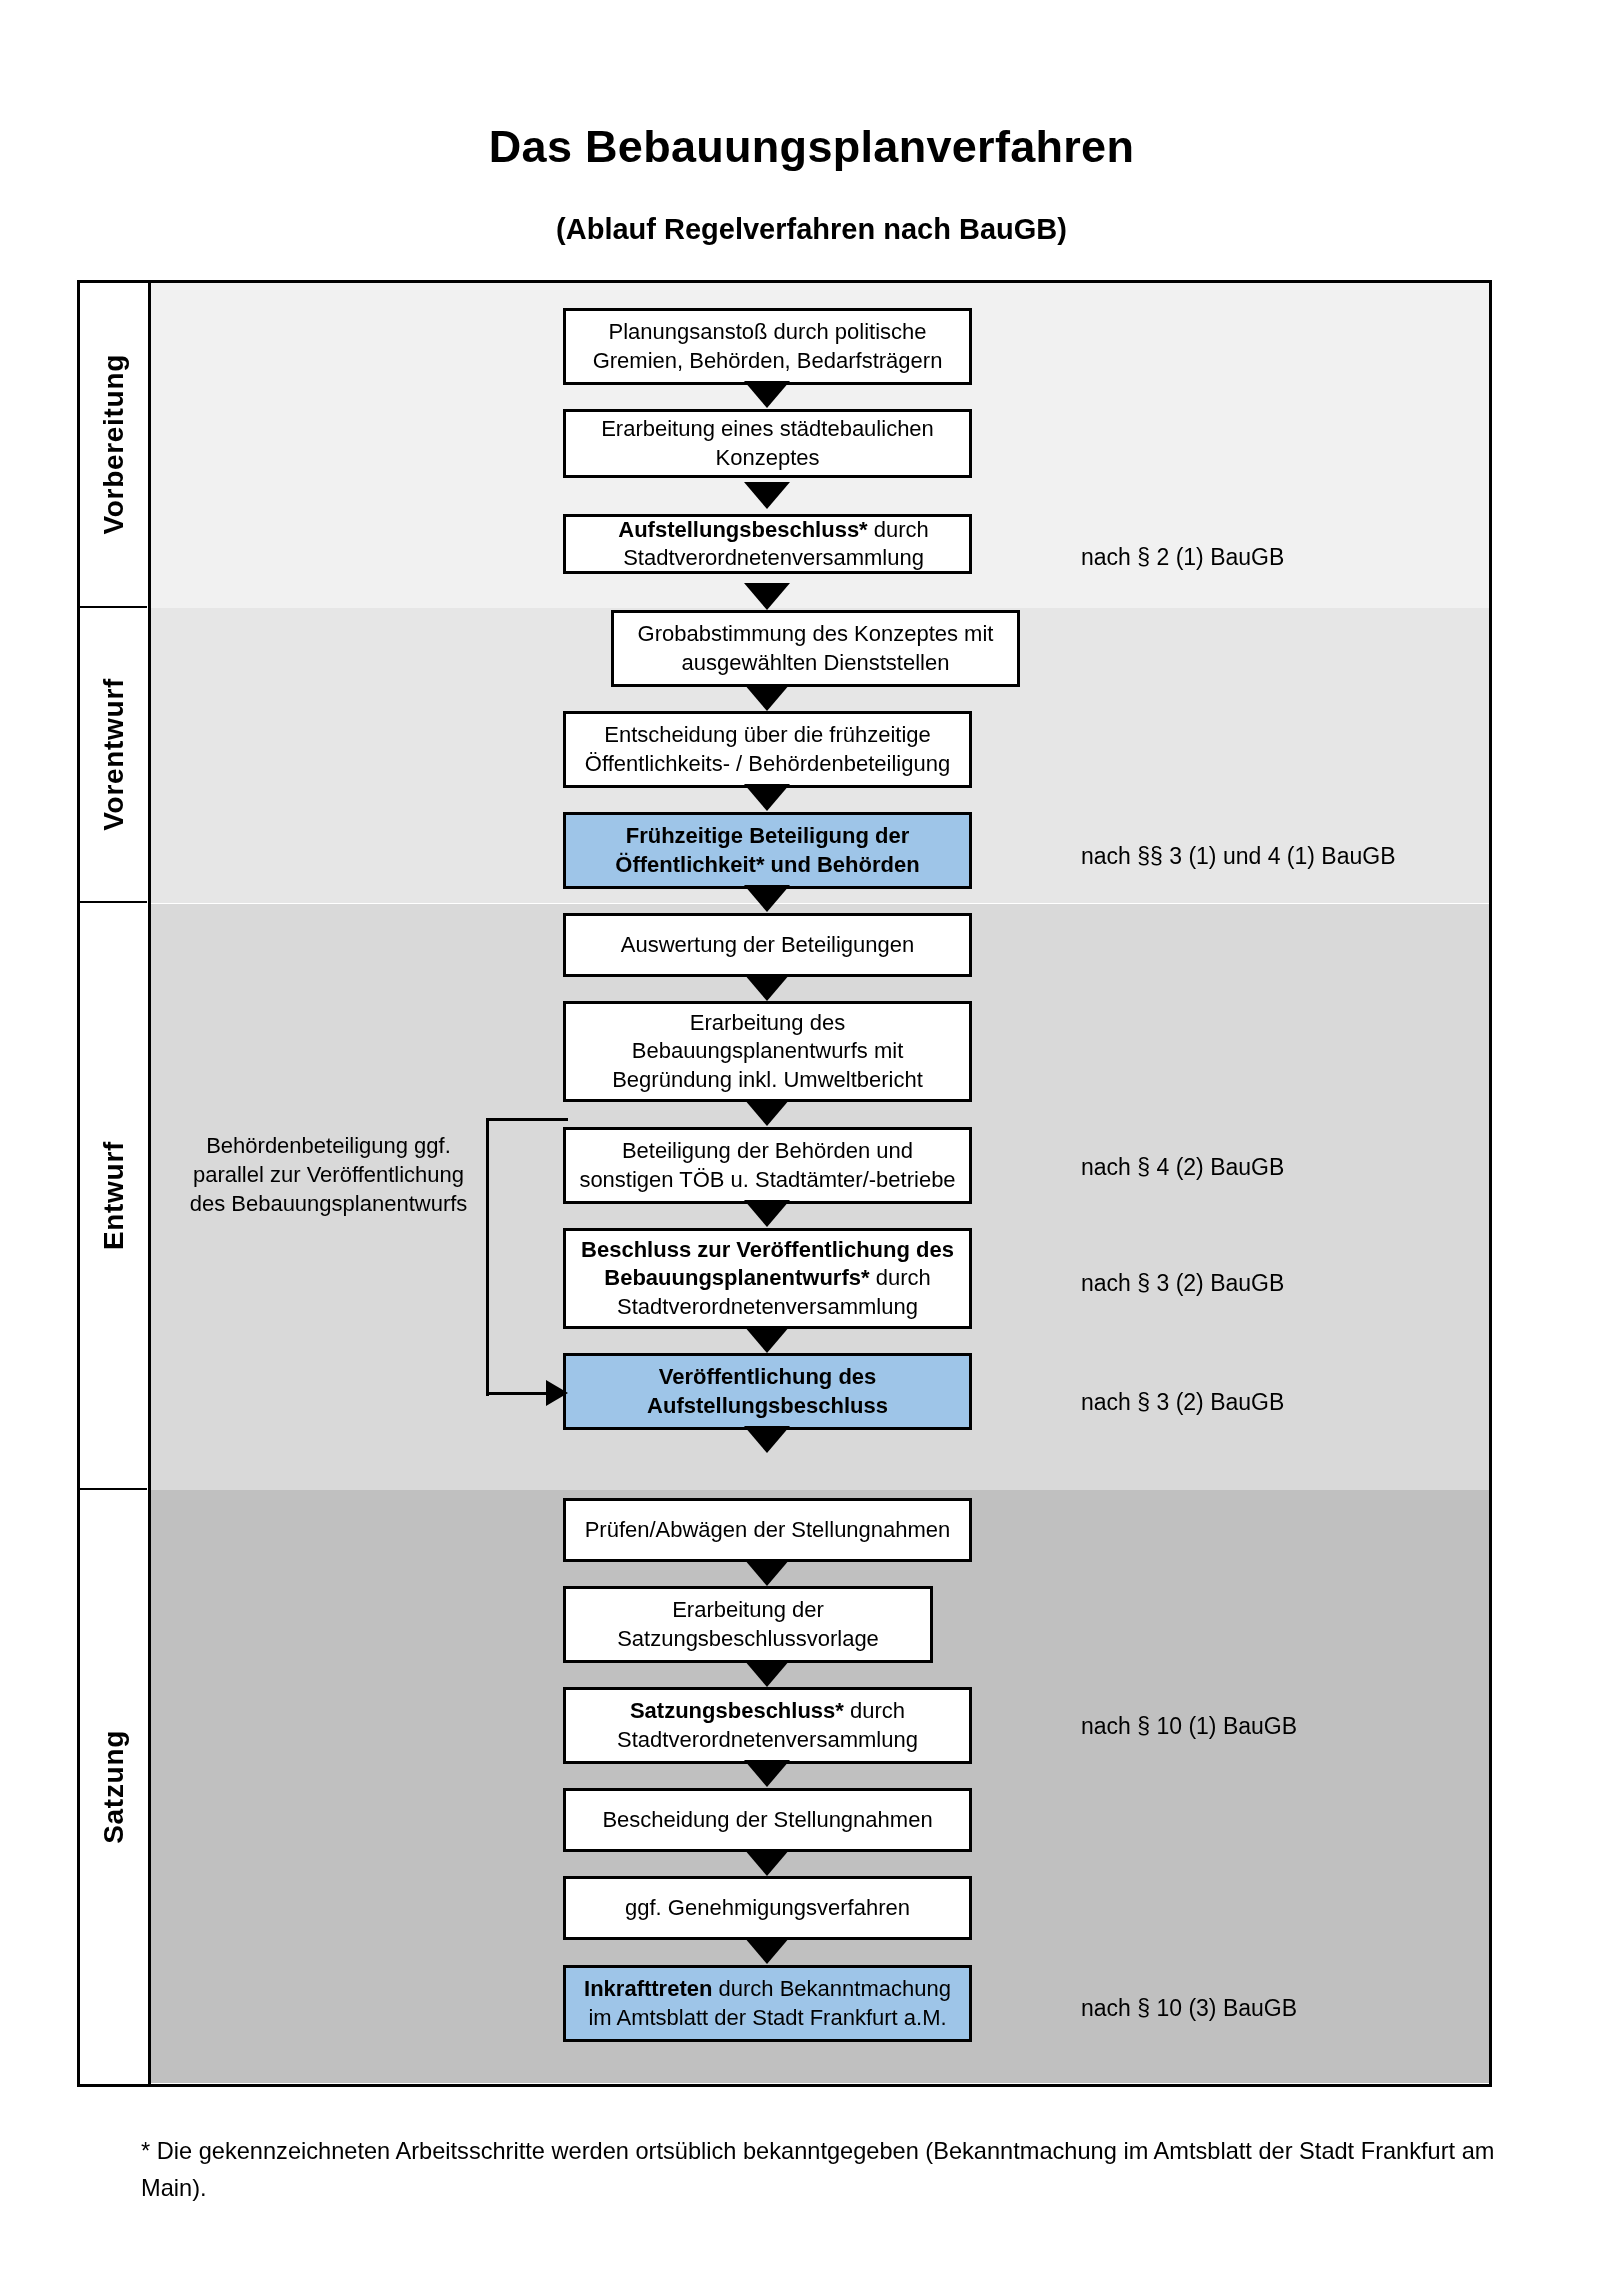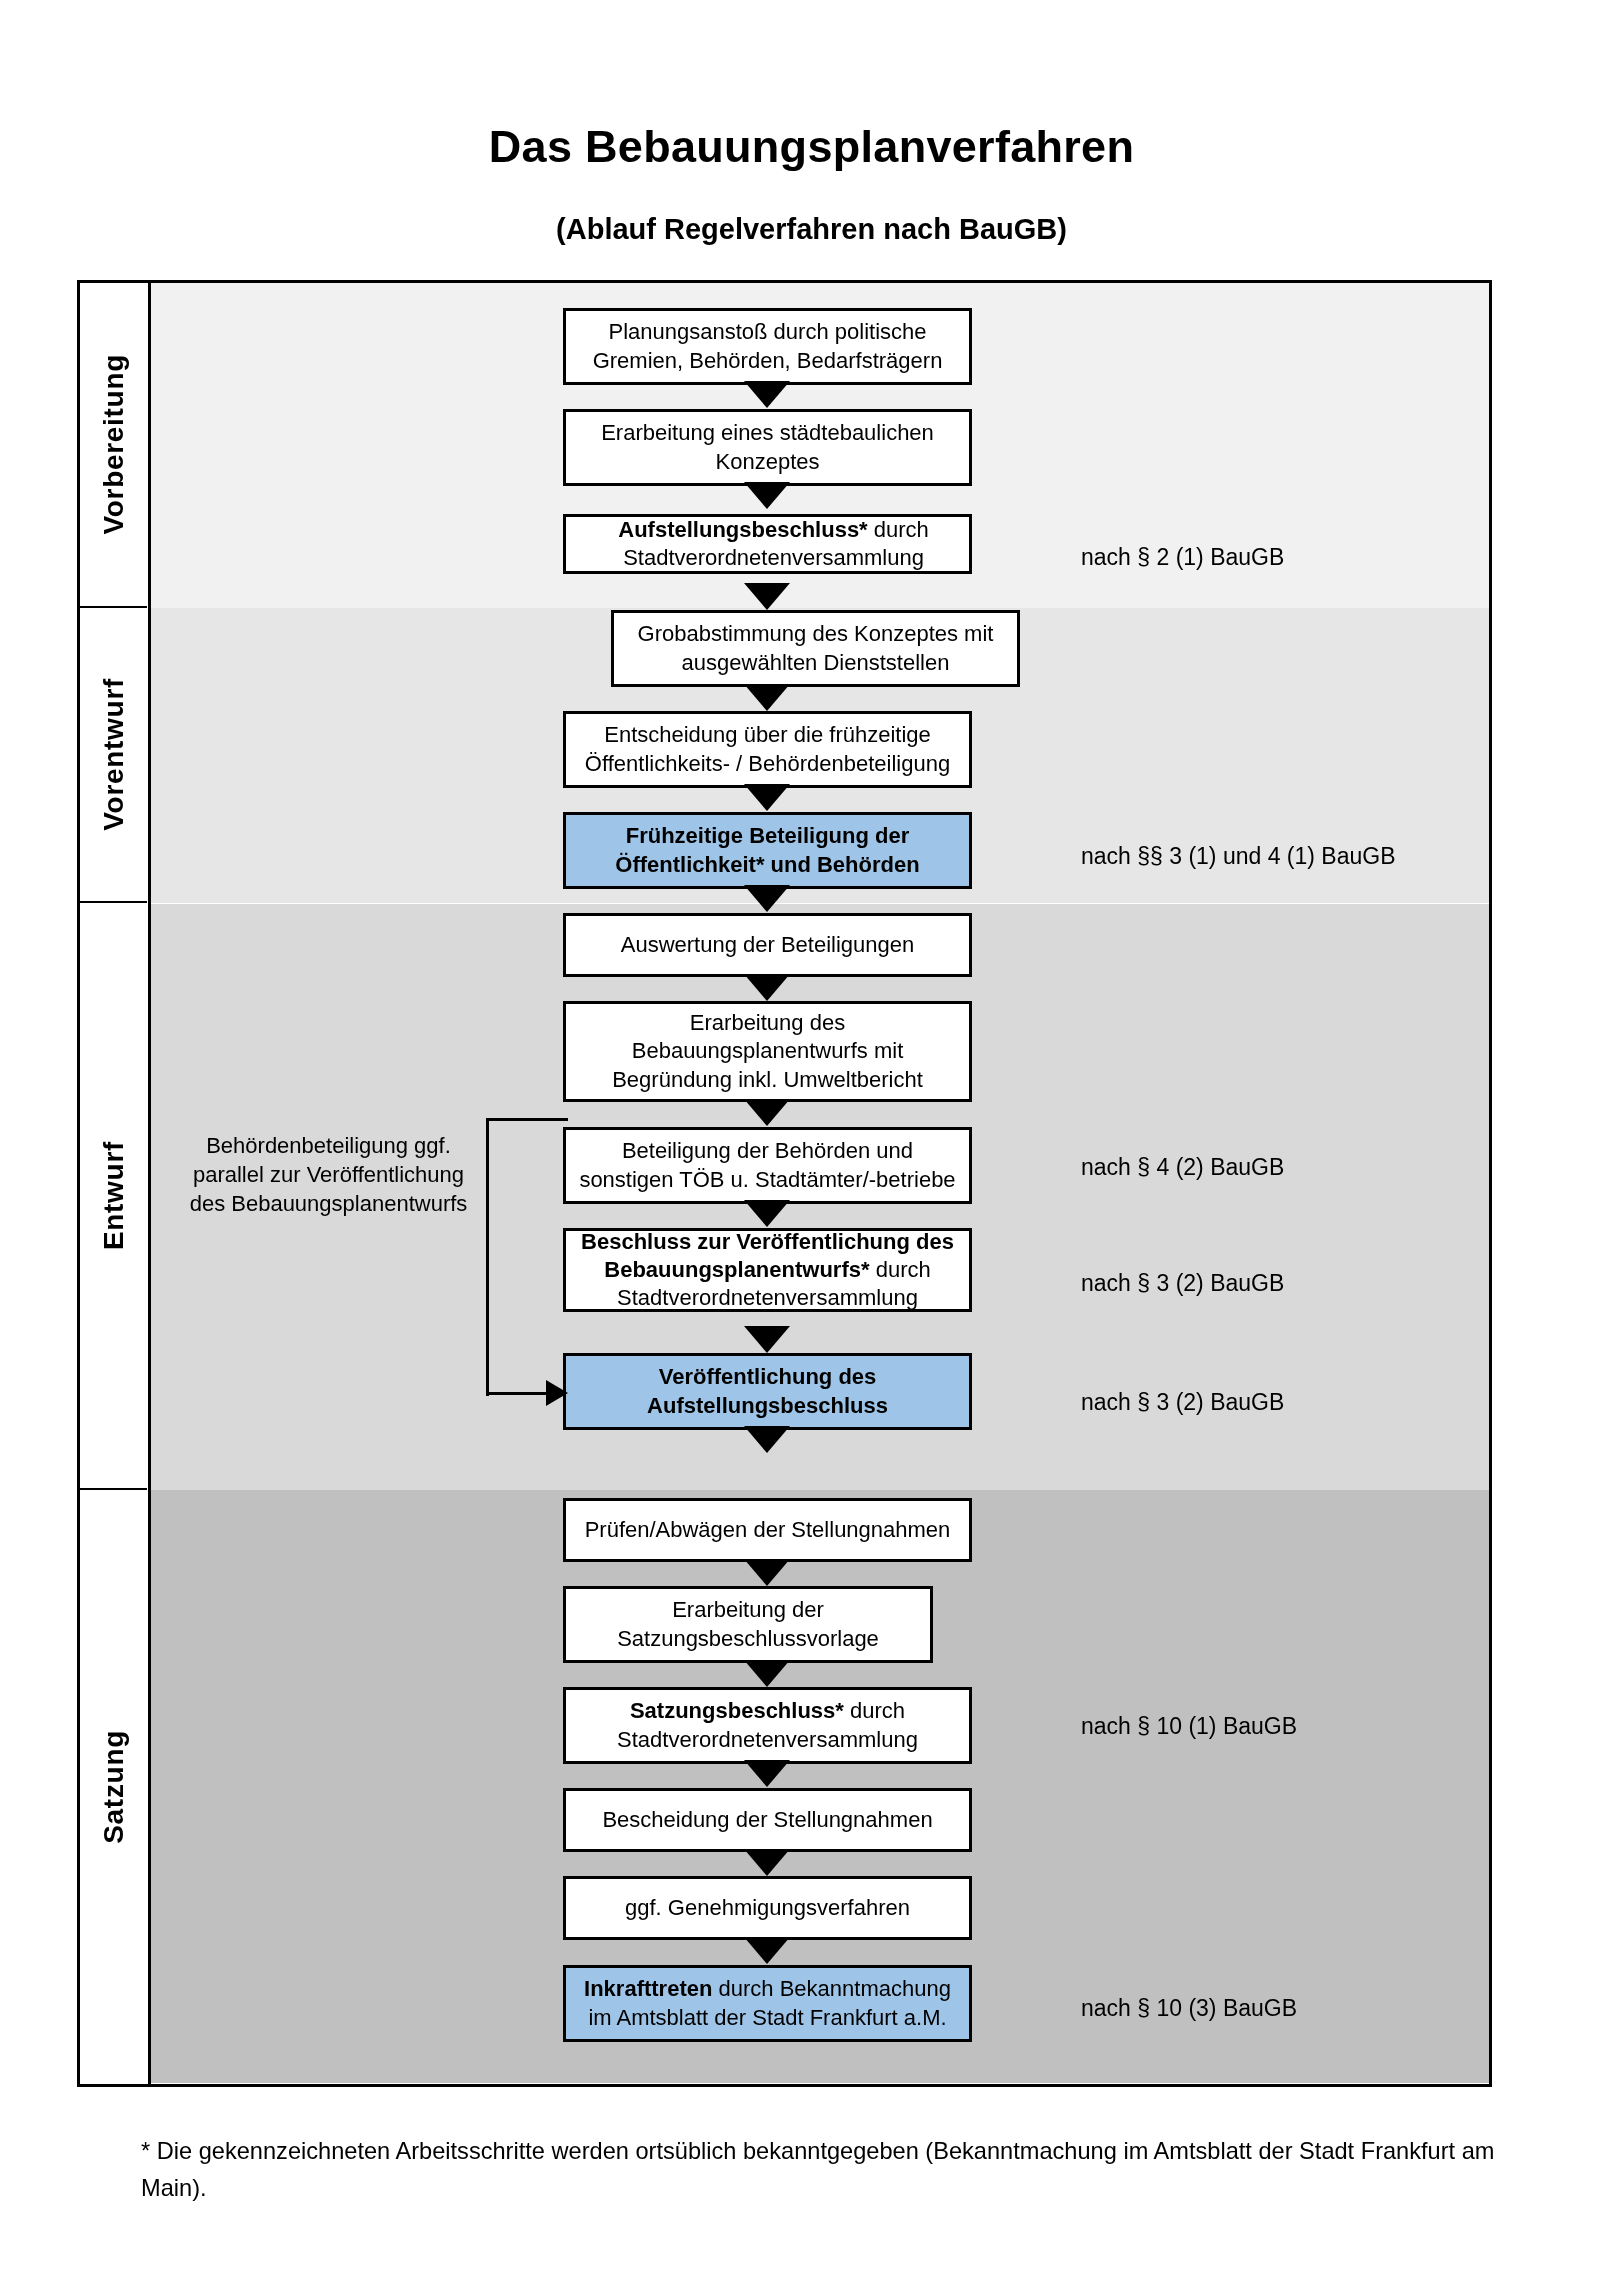--- a/index.html
+++ b/index.html
@@ -116,21 +116,21 @@
     <div class="phase-cell last" style="top:1207px;height:593px;">
       <span>Satzung</span>
     </div>
   </div>
 
   <div class="node" style="left:483px;top:25px;width:409px;height:77px;">
     <span>Planungsanstoß durch politische Gremien, Behörden, Bedarfsträgern</span>
   </div>
   <div class="arrow" style="left:664px;top:98px;"></div>
 
-  <div class="node" style="left:483px;top:126px;width:409px;height:77px;">
+  <div class="node" style="left:483px;top:126px;width:409px;height:69px;">
     <span>Erarbeitung eines städtebaulichen Konzeptes</span>
   </div>
   <div class="arrow" style="left:664px;top:199px;"></div>
 
   <div class="node" style="left:483px;top:231px;width:409px;height:60px;padding-left:20px;">
     <span>
       <b>Aufstellungsbeschluss*</b> durch<br>Stadtverordnetenversammlung
     </span>
   </div>
   <div class="arrow" style="left:664px;top:300px;"></div>
@@ -158,21 +158,21 @@
   <div class="node" style="left:483px;top:718px;width:409px;height:101px;">
     <span>Erarbeitung des Bebauungsplanentwurfs mit Begründung inkl. Umweltbericht</span>
   </div>
   <div class="arrow" style="left:664px;top:816px;"></div>
 
   <div class="node" style="left:483px;top:844px;width:409px;height:77px;">
     <span>Beteiligung der Behörden und sonstigen TÖB u. Stadtämter/-betriebe</span>
   </div>
   <div class="arrow" style="left:664px;top:917px;"></div>
 
-  <div class="node" style="left:483px;top:945px;width:409px;height:84px;">
+  <div class="node" style="left:483px;top:945px;width:409px;height:101px;">
     <span>
       <b>Beschluss zur Veröffentlichung des Bebauungsplanentwurfs*</b> durch<br>Stadtverordnetenversammlung
     </span>
   </div>
   <div class="arrow" style="left:664px;top:1043px;"></div>
 
   <div class="node blue" style="left:483px;top:1070px;width:409px;height:77px;font-weight:bold;">
     <span>Veröffentlichung des Aufstellungsbeschluss</span>
   </div>
   <div class="arrow" style="left:664px;top:1143px;"></div>

